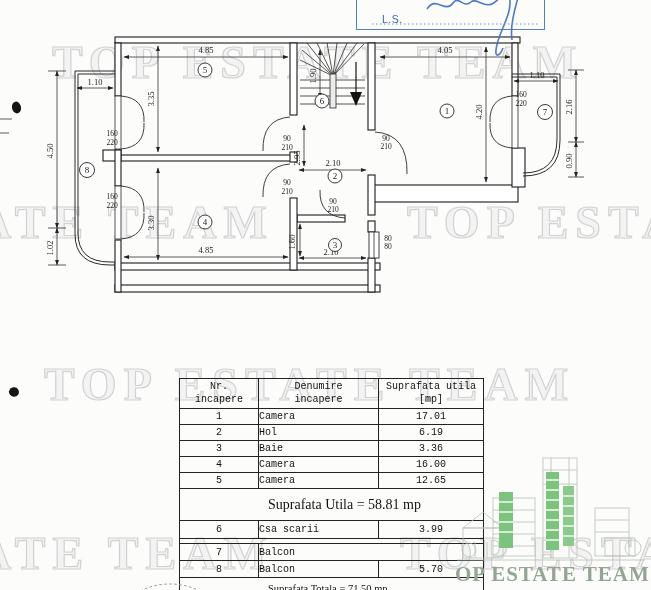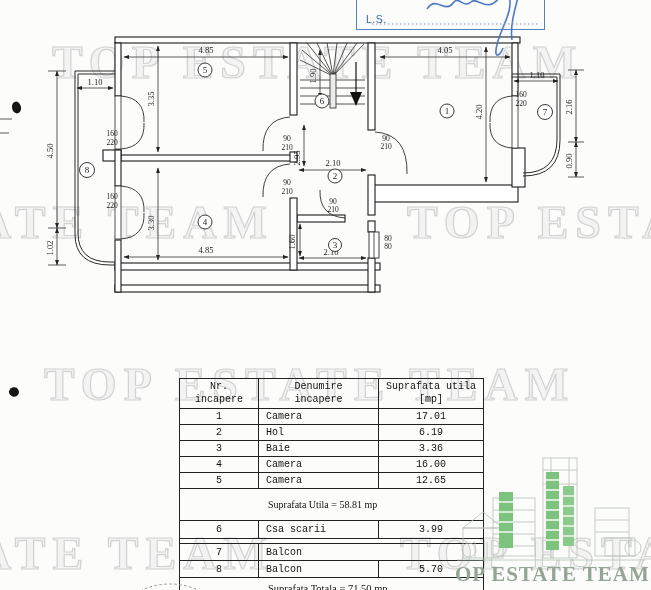--- a/index.html
+++ b/index.html
@@ -29,37 +29,37 @@
   .arc{fill:none;stroke:#2a2a2a;stroke-width:0.9;}
   
   #area-table{
     position:absolute;left:179px;top:378px;width:303px;z-index:3;
     border-left:1px solid #222;border-right:1px solid #222;
     font-family:"Liberation Serif", serif;font-size:10px;color:#111;
     background:transparent;
   }
   .trow{display:grid;grid-template-columns:78px 120px 1fr;font-family:Liberation Mono, monospace;}
   .trow > div{display:flex;align-items:center;justify-content:center;text-align:center;}
-  .trow > div:nth-child(2){justify-content:flex-start;padding-left:7px;}
+  .trow > div:nth-child(2){justify-content:flex-start;}
   .trow .vline{border-left:1px solid #222;}
   .thead{border-top:1px solid #222;border-bottom:1px solid #222;height:29px;line-height:1.25;}
   .tr{height:15px;border-bottom:1px solid #222;}
-  .band{height:31px;display:flex;align-items:center;padding-left:88px;font-size:10px;}
+  .band{height:31px;display:flex;align-items:center;padding-left:88px;font-size:14px;}
   .box6{border-top:1px solid #222;border-bottom:1px solid #222;height:17px;}
   .gap{height:4px;}
   .box78 .tr7{height:16px;border-top:1px solid #222;border-bottom:1px solid #222;}
   .box78 .tr8{height:16px;border-bottom:1px solid #222;}
   .band2{height:20px;display:flex;align-items:center;padding-left:88px;font-size:10.5px;}
   
   #ls-box{
     position:absolute;left:356px;top:-13px;width:187px;height:41px;z-index:5;
     border:1.5px solid #5282c4;background:transparent;
   }
   #ls-box .ls{
-    position:absolute;left:9px;bottom:4px;font-size:10.5px;color:#3565b4;
+    position:absolute;left:25px;bottom:4px;font-size:10.5px;color:#3565b4;
     font-family:"Liberation Sans", sans-serif;letter-spacing:0.5px;
   }
   
   #logo{position:absolute;left:455px;top:450px;z-index:4;}
   #logo text{
     font-family:"Liberation Serif", serif;font-weight:bold;
     letter-spacing:1px;
   }
   
   #overlay{position:absolute;left:0;top:0;z-index:6;pointer-events:none;}

